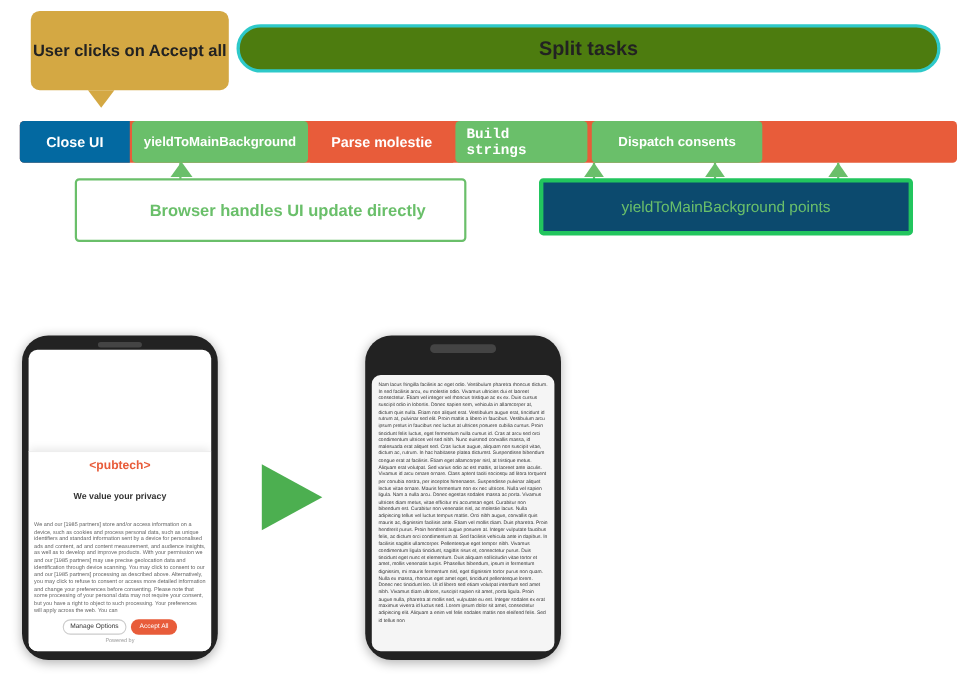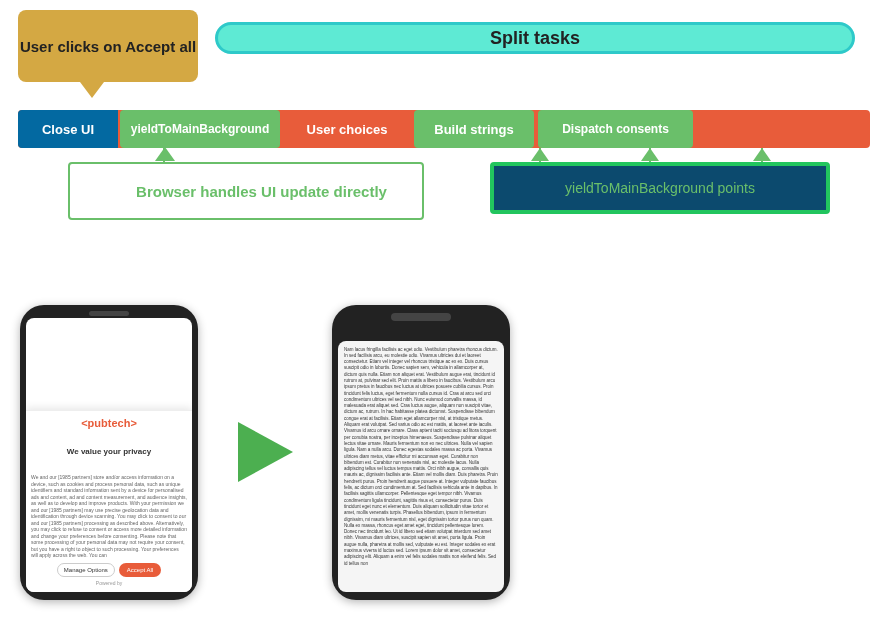--- a/index.html
+++ b/index.html
@@ -16,21 +16,21 @@
     .diagram-area {
       position: relative;
       width: 888px;
       height: 285px;
       background: #fff;
     }
 
     
     .user-clicks-box {
       position: absolute;
-      left: 18px;
+      left: 28px;
       top: 10px;
       width: 180px;
       height: 72px;
       background: #d4a843;
       border-radius: 8px;
       display: flex;
       align-items: center;
       justify-content: center;
       text-align: center;
       font-size: 15px;
@@ -51,22 +51,22 @@
       border-top: 16px solid #d4a843;
       z-index: 10;
     }
 
     
     .split-tasks-pill {
       position: absolute;
       left: 215px;
       top: 22px;
       width: 640px;
-      height: 32px;
-      background: #5eead4;
+      height: 44px;
+      background: #4d7c0f;
       border: 3px solid #2ec9c9;
       border-radius: 22px;
       display: flex;
       align-items: center;
       justify-content: center;
       font-size: 18px;
       font-weight: bold;
       color: #222;
       z-index: 10;
     }
@@ -116,20 +116,21 @@
       background: #e85c3a;
       width: 130px;
     }
 
     .pipeline-segment.build-strings {
       background: #6abf6a;
       border-radius: 4px;
       width: 120px;
       margin: 0 2px;
       color: #fff;
+      font-family: Liberation Mono, monospace;
     }
 
     .pipeline-segment.persist {
       background: #e85c3a;
       width: 70px;
     }
 
     .pipeline-segment.dispatch-consents {
       background: #6abf6a;
       border-radius: 4px;
@@ -448,21 +449,21 @@
   </div>
 
   <div class="pipeline-bar">
     <div class="pipeline-segment close-ui">
       <span>Close UI</span>
     </div>
     <div class="pipeline-segment yield-main">
       <span>yieldToMainBackground</span>
     </div>
     <div class="pipeline-segment parse-choices">
-      <span>User choices</span>
+      <span>Parse molestie</span>
     </div>
     <div class="pipeline-segment build-strings">
       <span>Build strings</span>
     </div>
     <div class="pipeline-segment dispatch-consents">
       <span>Dispatch consents</span>
     </div>
   </div>
 
   <div class="connector-line vline-browser"></div>

